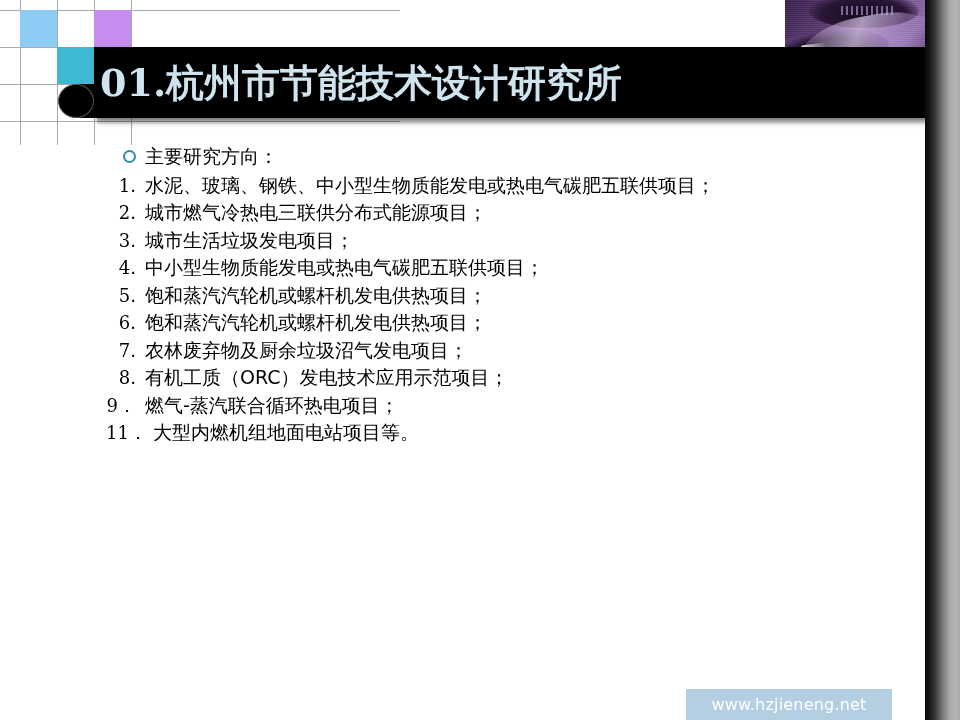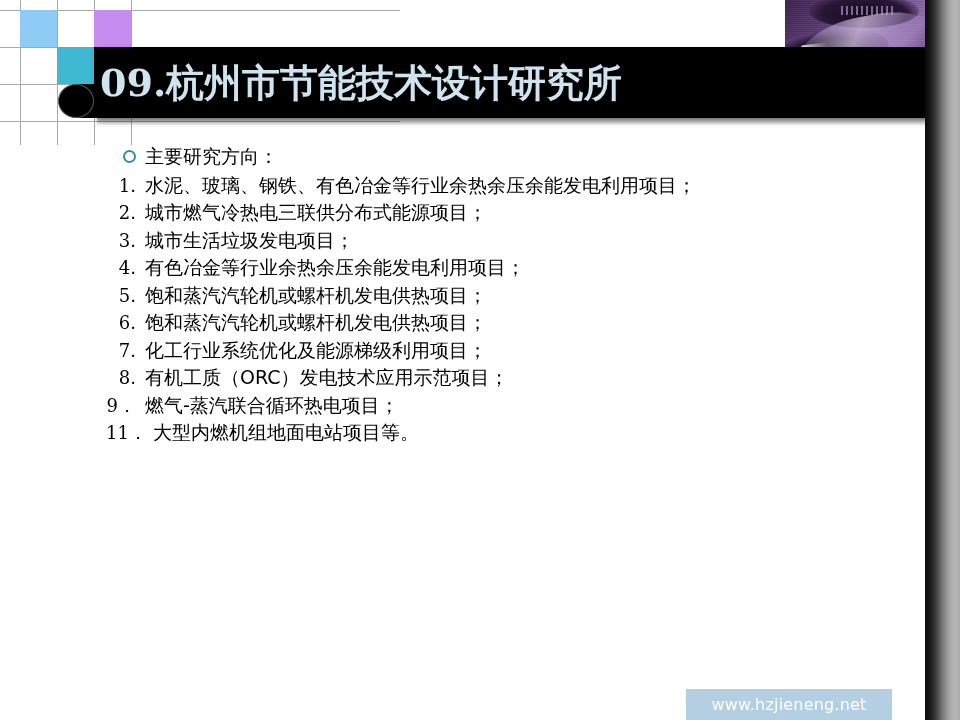--- a/index.html
+++ b/index.html
@@ -231,58 +231,58 @@
       <div class="layer hero-speck"></div>
       <div class="layer hero-dish"></div>
       <div class="layer hero-sweep"></div>
       <div class="layer hero-glint"></div>
     </div>
 
     <div class="title-bar"></div>
     <div class="title-bar-shadow"></div>
     <div class="circle-fill"></div>
     <div class="circle-black"></div>
-    <div class="title-text">09.杭州市节能技术设计研究所</div>
+    <div class="title-text">01.杭州市节能技术设计研究所</div>
 
     <div class="content">
 
       <div class="line lead">
         <span class="bullet-marker">
           <span class="bullet-ring"></span>
         </span>
         <span class="line-text">主要研究方向：</span>
       </div>
 
       <div class="line">
         <span class="marker">1.</span>
-        <span class="line-text">水泥、玻璃、钢铁、有色冶金等行业余热余压余能发电利用项目；</span>
+        <span class="line-text">水泥、玻璃、钢铁、中小型生物质能发电或热电气碳肥五联供项目；</span>
       </div>
       <div class="line">
         <span class="marker">2.</span>
         <span class="line-text">城市燃气冷热电三联供分布式能源项目；</span>
       </div>
       <div class="line">
         <span class="marker">3.</span>
         <span class="line-text">城市生活垃圾发电项目；</span>
       </div>
       <div class="line">
         <span class="marker">4.</span>
-        <span class="line-text">有色冶金等行业余热余压余能发电利用项目；</span>
+        <span class="line-text">中小型生物质能发电或热电气碳肥五联供项目；</span>
       </div>
       <div class="line">
         <span class="marker">5.</span>
         <span class="line-text">饱和蒸汽汽轮机或螺杆机发电供热项目；</span>
       </div>
       <div class="line">
         <span class="marker">6.</span>
         <span class="line-text">饱和蒸汽汽轮机或螺杆机发电供热项目；</span>
       </div>
       <div class="line">
         <span class="marker">7.</span>
-        <span class="line-text">化工行业系统优化及能源梯级利用项目；</span>
+        <span class="line-text">农林废弃物及厨余垃圾沼气发电项目；</span>
       </div>
       <div class="line">
         <span class="marker">8.</span>
         <span class="line-text">有机工质（ORC）发电技术应用示范项目；</span>
       </div>
       <div class="line">
         <span class="marker">9．</span>
         <span class="line-text">燃气-蒸汽联合循环热电项目；</span>
       </div>
       <div class="line">

